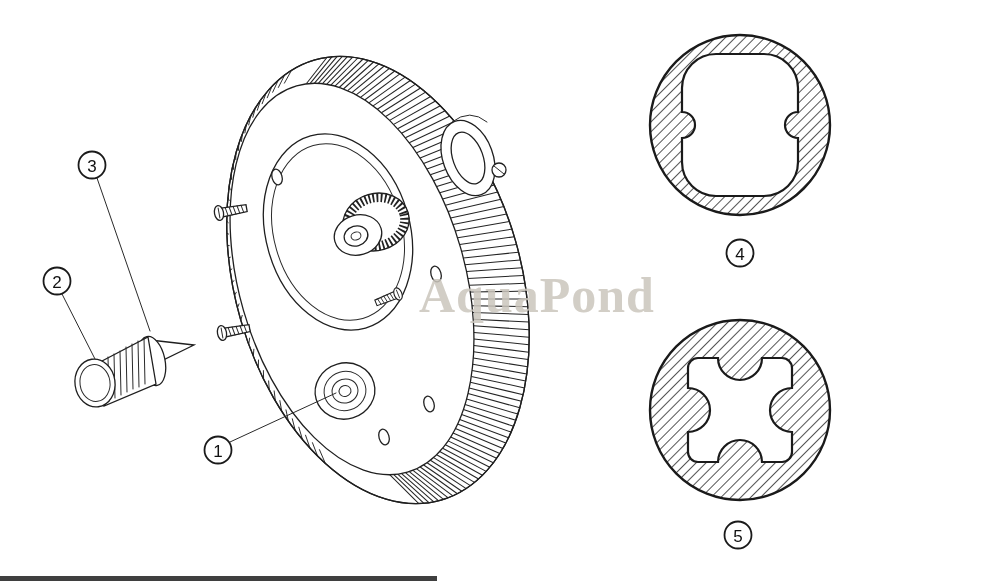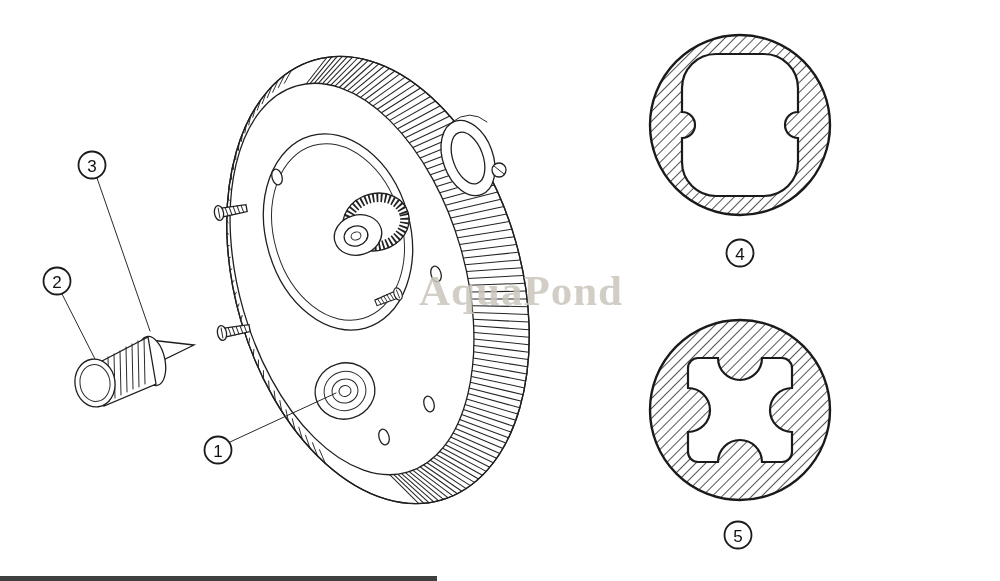--- a/index.html
+++ b/index.html
@@ -11,21 +11,21 @@
   .wfill{fill:#ffffff;}
   .fin{stroke:#242424;stroke-width:1.05;}
   .tick{stroke:#242424;stroke-width:0.95;}
   .callout-circle{fill:#ffffff;stroke:#1a1a1a;stroke-width:1.8;}
   text.callout{font:17px "Liberation Sans",sans-serif;fill:#111;
                text-anchor:middle;dominant-baseline:central;}
   .hatched{stroke:#1a1a1a;stroke-width:2.4;}
   .cutout{fill:#ffffff;stroke:#1a1a1a;stroke-width:2.2;}
   #watermark{position:absolute;left:419px;top:266px;
              font-family:"Liberation Serif",serif;font-weight:600;
-             font-size:43px;letter-spacing:1px;opacity:.85;
+             font-size:50px;letter-spacing:1px;opacity:.85;
              pointer-events:none;}
   #bottom-bar{position:absolute;left:0;top:576px;width:437px;height:5px;
               background:#3f3f3f;}
 </style>
 </head>
 <body>
 
 <svg id="diagram-svg" width="1000" height="581" viewBox="0 0 1000 581">
 
   <defs>

